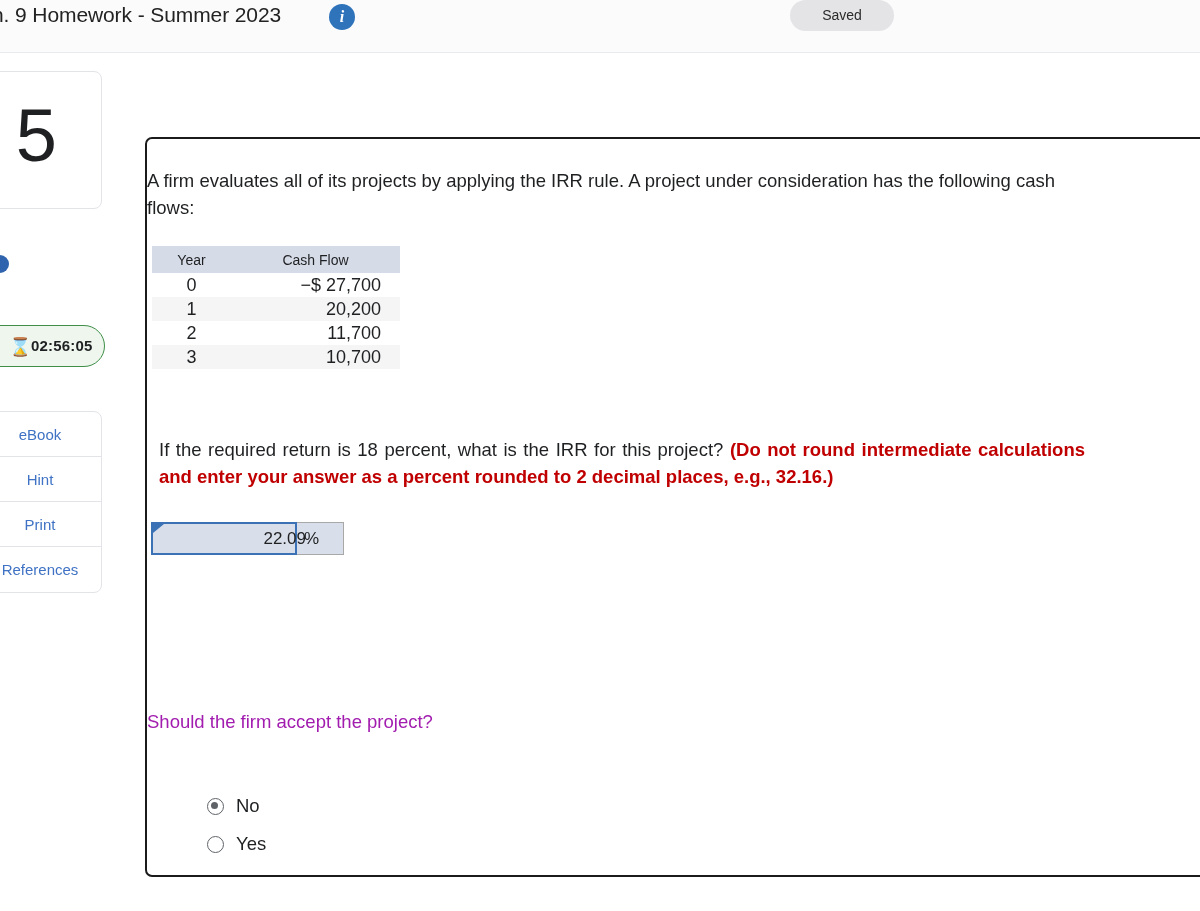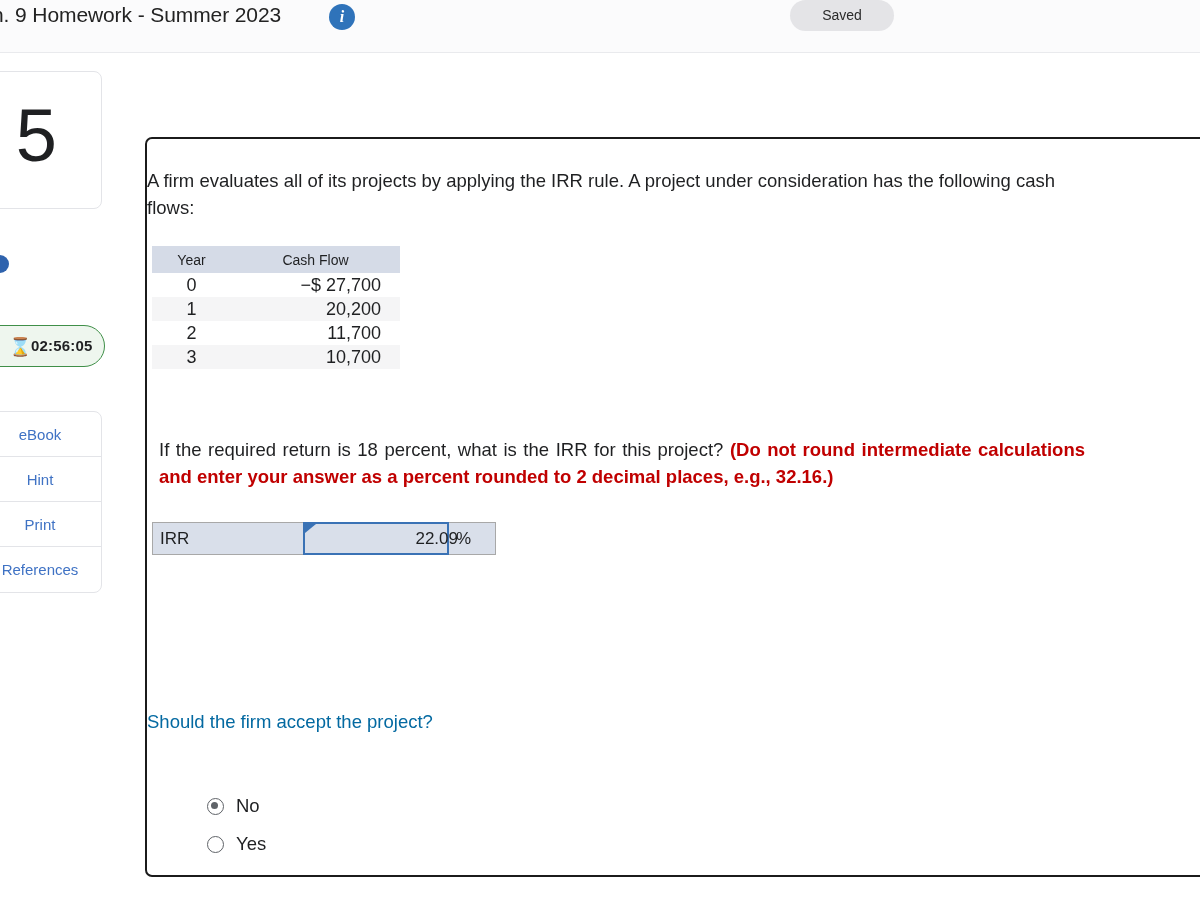--- a/index.html
+++ b/index.html
@@ -160,21 +160,21 @@
   }
   .ans-pct {
     width: 48px; background: #d9dfea; border: 1px solid #a8a8a8;
     margin-left: -1px;
     font-size: 17px; color: #1f2022; line-height: 31px;
     padding-left: 7px;
   }
 
   .sub-q {
     position: absolute; left: 0px; top: 572px;
-    font-size: 18.5px; color: #0369a1;
+    font-size: 18.5px; color: #a21caf;
   }
   .choices { position: absolute; left: 60px; top: 648px; }
   .choice { display: flex; align-items: center; height: 38px; cursor: pointer; }
   .radio {
     width: 17px; height: 17px; border-radius: 50%;
     border: 1.6px solid #5f6368; background: #ffffff;
     position: relative; flex: 0 0 auto;
   }
   .radio.sel::after {
     content: ""; position: absolute; left: 3.4px; top: 3.4px;
@@ -242,21 +242,20 @@
           <tr class="alt">
             <td class="year">3</td>
             <td class="cf">10,700</td>
           </tr>
         </tbody>
       </table>
 
       <div class="ask"><span>If the required return is 18 percent, what is the IRR for this project? </span><span class="red">(Do not round intermediate calculations and enter your answer as a percent rounded to 2 decimal places, e.g., 32.16.)</span></div>
 
       <div class="ans-row">
-        <div class="ans-label">IRR</div>
         <div class="ans-input-cell">
           <div class="ans-flag"></div>
           <input class="ans-input" type="text" value="22.09" style="">
         </div>
         <div class="ans-pct">%</div>
       </div>
 
       <div class="sub-q">Should the firm accept the project?</div>
 
       <div class="choices">

